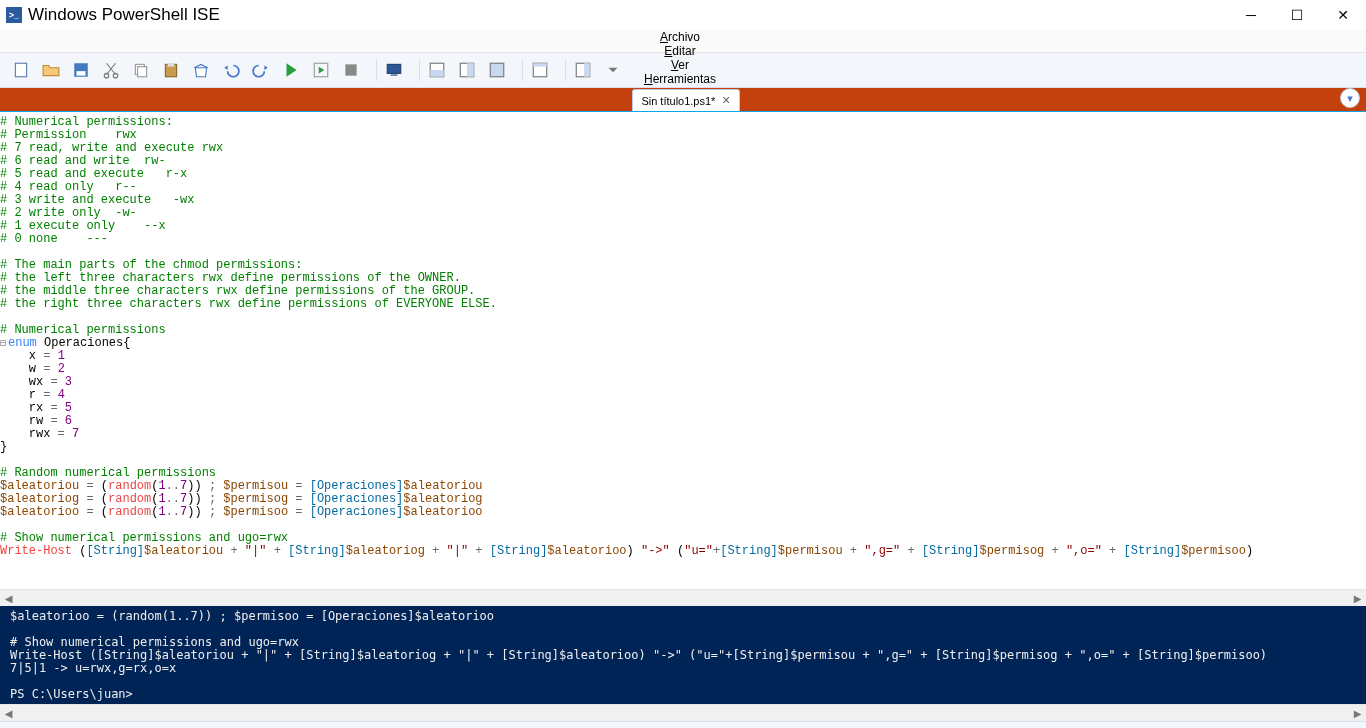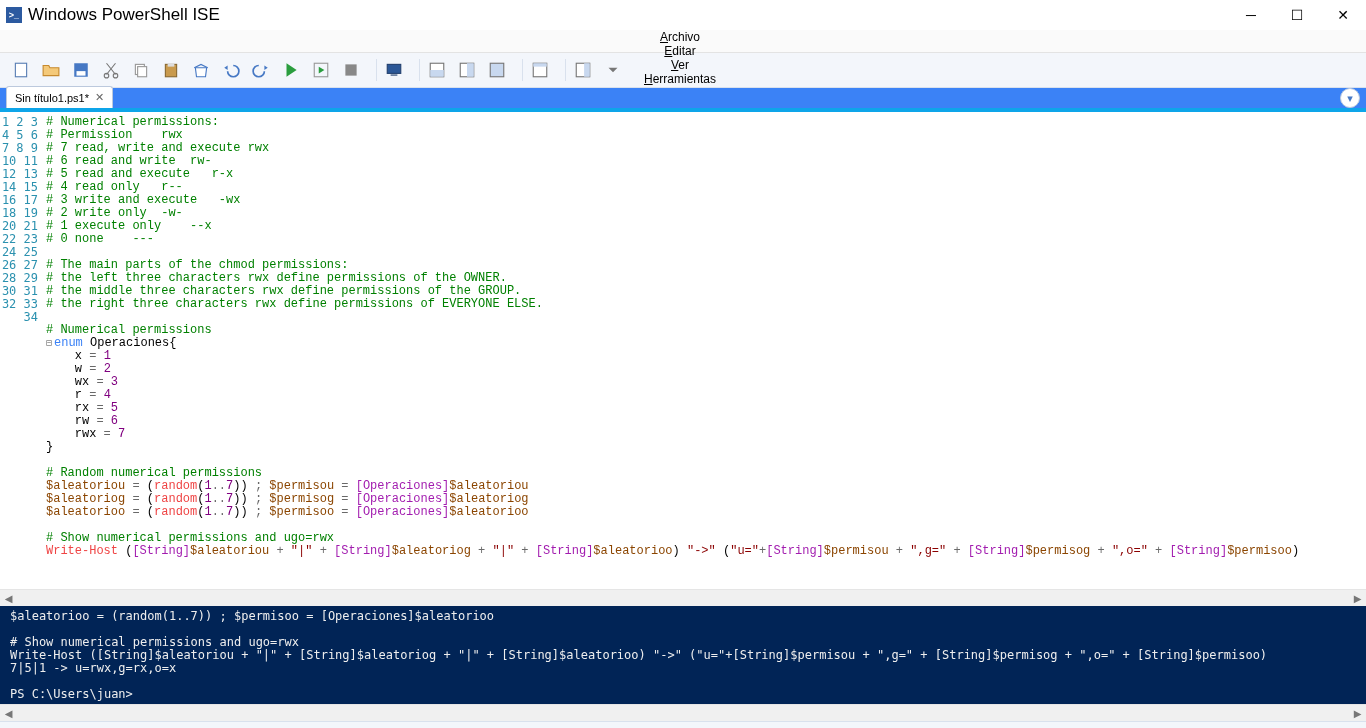--- a/index.html
+++ b/index.html
@@ -12,21 +12,21 @@
   .win-controls div { width:46px; height:30px; display:flex; align-items:center; justify-content:center; font-size:14px; }
 
   .menubar { height:23px; background:#fafafa; display:flex; align-items:center; padding-left:8px; font-size:12px; border-bottom:1px solid #e3e3e3;flex-direction:column; }
   .menubar span { margin-right:14px; }
 
   .toolbar { height:35px; background:#f3f6fb; border-bottom:1px solid #d9e1ed; display:flex; align-items:center; padding-left:10px; }
   .tool-btn { width:22px; height:22px; margin-right:8px; display:flex; align-items:center; justify-content:center; font-size:14px; }
   .tool-sep { width:1px; height:22px; background:#d9e1ed; margin:0 6px; }
   .tool-btn svg { width:18px; height:18px; }
 
-  .tabbar { height:24px; background:#3b82f6; border-bottom:4px solid #0ea5e9; padding-left:6px; display:flex; align-items:flex-end; position:relative; }
+  .tabbar { height:24px; background:#c2410c; border-bottom:1px solid #0ea5e9; padding-left:6px; display:flex; align-items:flex-end; position:relative;justify-content:center; }
   .tab  { height:22px; background:#fff; border:1px solid #bcc9dd; border-bottom:none; border-radius:3px 3px 0 0; padding:2px 8px; font-size:11px; display:flex; align-items:center; }
   .tab .close { margin-left:6px; color:#666; font-size:11px; }
   .tab-add { position:absolute; right:6px; top:0; width:20px; height:20px; border:1px solid #bcc9dd; border-radius:50%; display:flex; align-items:center; justify-content:center; color:#4678c4; font-size:11px; background:#fff; }
 
   .editor-wrap { height:477px; display:flex; background:#fff; position:relative; }
   .gutter { width:46px; text-align:right; background:#fff; color:#2b91af; font-family:Consolas,monospace; font-size:12px; line-height:13px; padding-right:8px; padding-top:4px; }
   .code   { flex:1; font-family:Liberation Mono, monospace; font-size:12px; line-height:13px; padding-top:4px; white-space:pre; overflow:hidden; }
   .hscroll,.hscroll2 { height:17px; background:#f0f0f0; border-top:1px solid #e5e5e5; display:flex; align-items:center; }
   .hscroll .lar,.hscroll2 .lar { width:17px; text-align:center; color:#777; font-size:10px; }
   .hscroll .rar,.hscroll2 .rar { width:17px; text-align:center; color:#777; font-size:10px; margin-left:auto; }
@@ -39,21 +39,21 @@
 
   
   .c-com  { color:#008000; }
   .c-kw   { color:#3b82f6; }
   .c-id   { color:#000; }
   .c-op   { color:#696969; }
   .c-var  { color:#8b4500;margin-top:32px; }
   .c-cmd  { color:#ef4444; }
   .c-str  { color:#8b0000; }
   .c-num  { color:#800080; }
-  .c-type { color:#a21caf; }
+  .c-type { color:#0369a1; }
   .c-fold { color:#888; font-size:10px; display:inline-block; width:8px; }
 </style>
 </head>
 <body>
 
 <div class="titlebar">
   <div class="icon">&gt;_</div>
   <div class="title">Windows PowerShell ISE</div>
   <div class="win-controls">
     <div>─</div>
@@ -190,55 +190,20 @@
 
 <div class="tabbar">
   <div class="tab">
     <span>Sin título1.ps1*</span>
     <span class="close">✕</span>
   </div>
   <div class="tab-add">▾</div>
 </div>
 
 <div class="editor-wrap">
-  <div class="gutter" id="gutter">1
-2
-3
-4
-5
-6
-7
-8
-9
-10
-11
-12
-13
-14
-15
-16
-17
-18
-19
-20
-21
-22
-23
-24
-25
-26
-27
-28
-29
-30
-31
-32
-33
-34
-</div>
   <div class="code" id="code"><div class="c-com"># Numerical permissions:</div><div class="c-com"># Permission    rwx</div><div class="c-com"># 7 read, write and execute rwx</div><div class="c-com"># 6 read and write  rw-</div><div class="c-com"># 5 read and execute   r-x</div><div class="c-com"># 4 read only   r--</div><div class="c-com"># 3 write and execute   -wx</div><div class="c-com"># 2 write only  -w-</div><div class="c-com"># 1 execute only    --x</div><div class="c-com"># 0 none    ---</div><div> </div><div class="c-com"># The main parts of the chmod permissions:</div><div class="c-com"># the left three characters rwx define permissions of the OWNER.</div><div class="c-com"># the middle three characters rwx define permissions of the GROUP.</div><div class="c-com"># the right three characters rwx define permissions of EVERYONE ELSE.</div><div> </div><div class="c-com"># Numerical permissions</div><div><span class="c-fold">⊟</span><span class="c-kw">enum</span> <span class="c-id">Operaciones</span>{</div><div>    x <span class="c-op">=</span> <span class="c-num">1</span></div><div>    w <span class="c-op">=</span> <span class="c-num">2</span></div><div>    wx <span class="c-op">=</span> <span class="c-num">3</span></div><div>    r <span class="c-op">=</span> <span class="c-num">4</span></div><div>    rx <span class="c-op">=</span> <span class="c-num">5</span></div><div>    rw <span class="c-op">=</span> <span class="c-num">6</span></div><div>    rwx <span class="c-op">=</span> <span class="c-num">7</span></div><div>}</div><div> </div><div class="c-com"># Random numerical permissions</div><div><span class="c-var">$aleatoriou</span> <span class="c-op">=</span> (<span class="c-cmd">random</span>(<span class="c-num">1</span><span class="c-op">..</span><span class="c-num">7</span>)) <span class="c-op">;</span> <span class="c-var">$permisou</span> <span class="c-op">=</span> <span class="c-type">[Operaciones]</span><span class="c-var">$aleatoriou</span></div><div><span class="c-var">$aleatoriog</span> <span class="c-op">=</span> (<span class="c-cmd">random</span>(<span class="c-num">1</span><span class="c-op">..</span><span class="c-num">7</span>)) <span class="c-op">;</span> <span class="c-var">$permisog</span> <span class="c-op">=</span> <span class="c-type">[Operaciones]</span><span class="c-var">$aleatoriog</span></div><div><span class="c-var">$aleatorioo</span> <span class="c-op">=</span> (<span class="c-cmd">random</span>(<span class="c-num">1</span><span class="c-op">..</span><span class="c-num">7</span>)) <span class="c-op">;</span> <span class="c-var">$permisoo</span> <span class="c-op">=</span> <span class="c-type">[Operaciones]</span><span class="c-var">$aleatorioo</span></div><div> </div><div class="c-com"># Show numerical permissions and ugo=rwx</div><div><span class="c-cmd">Write-Host</span> (<span class="c-type">[String]</span><span class="c-var">$aleatoriou</span> <span class="c-op">+</span> <span class="c-str">"|"</span> <span class="c-op">+</span> <span class="c-type">[String]</span><span class="c-var">$aleatoriog</span> <span class="c-op">+</span> <span class="c-str">"|"</span> <span class="c-op">+</span> <span class="c-type">[String]</span><span class="c-var">$aleatorioo</span>) <span class="c-str">"-&gt;"</span> (<span class="c-str">"u="</span><span class="c-op">+</span><span class="c-type">[String]</span><span class="c-var">$permisou</span> <span class="c-op">+</span> <span class="c-str">",g="</span> <span class="c-op">+</span> <span class="c-type">[String]</span><span class="c-var">$permisog</span> <span class="c-op">+</span> <span class="c-str">",o="</span> <span class="c-op">+</span> <span class="c-type">[String]</span><span class="c-var">$permisoo</span>)</div></div>
 </div>
 <div class="hscroll">
   <div class="lar">◀</div>
   <div class="rar">▶</div>
 </div>
 
 <div class="console-wrap" id="console">$aleatorioo = (random(1..7)) ; $permisoo = [Operaciones]$aleatorioo
 
 # Show numerical permissions and ugo=rwx

